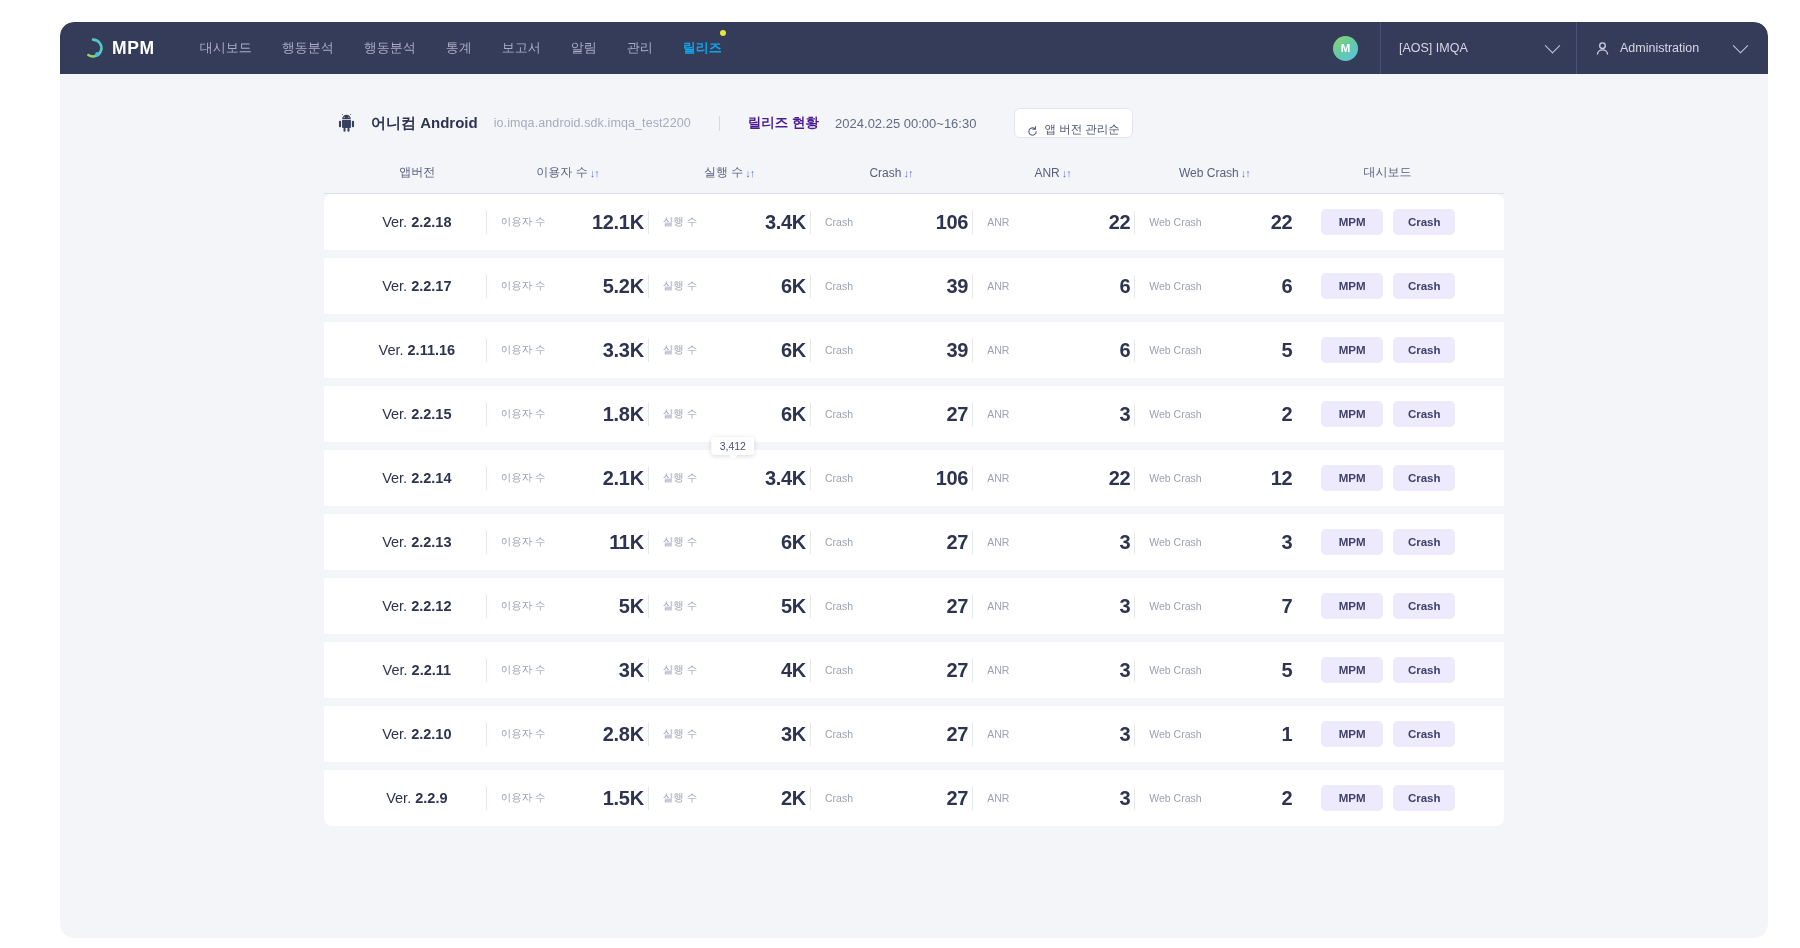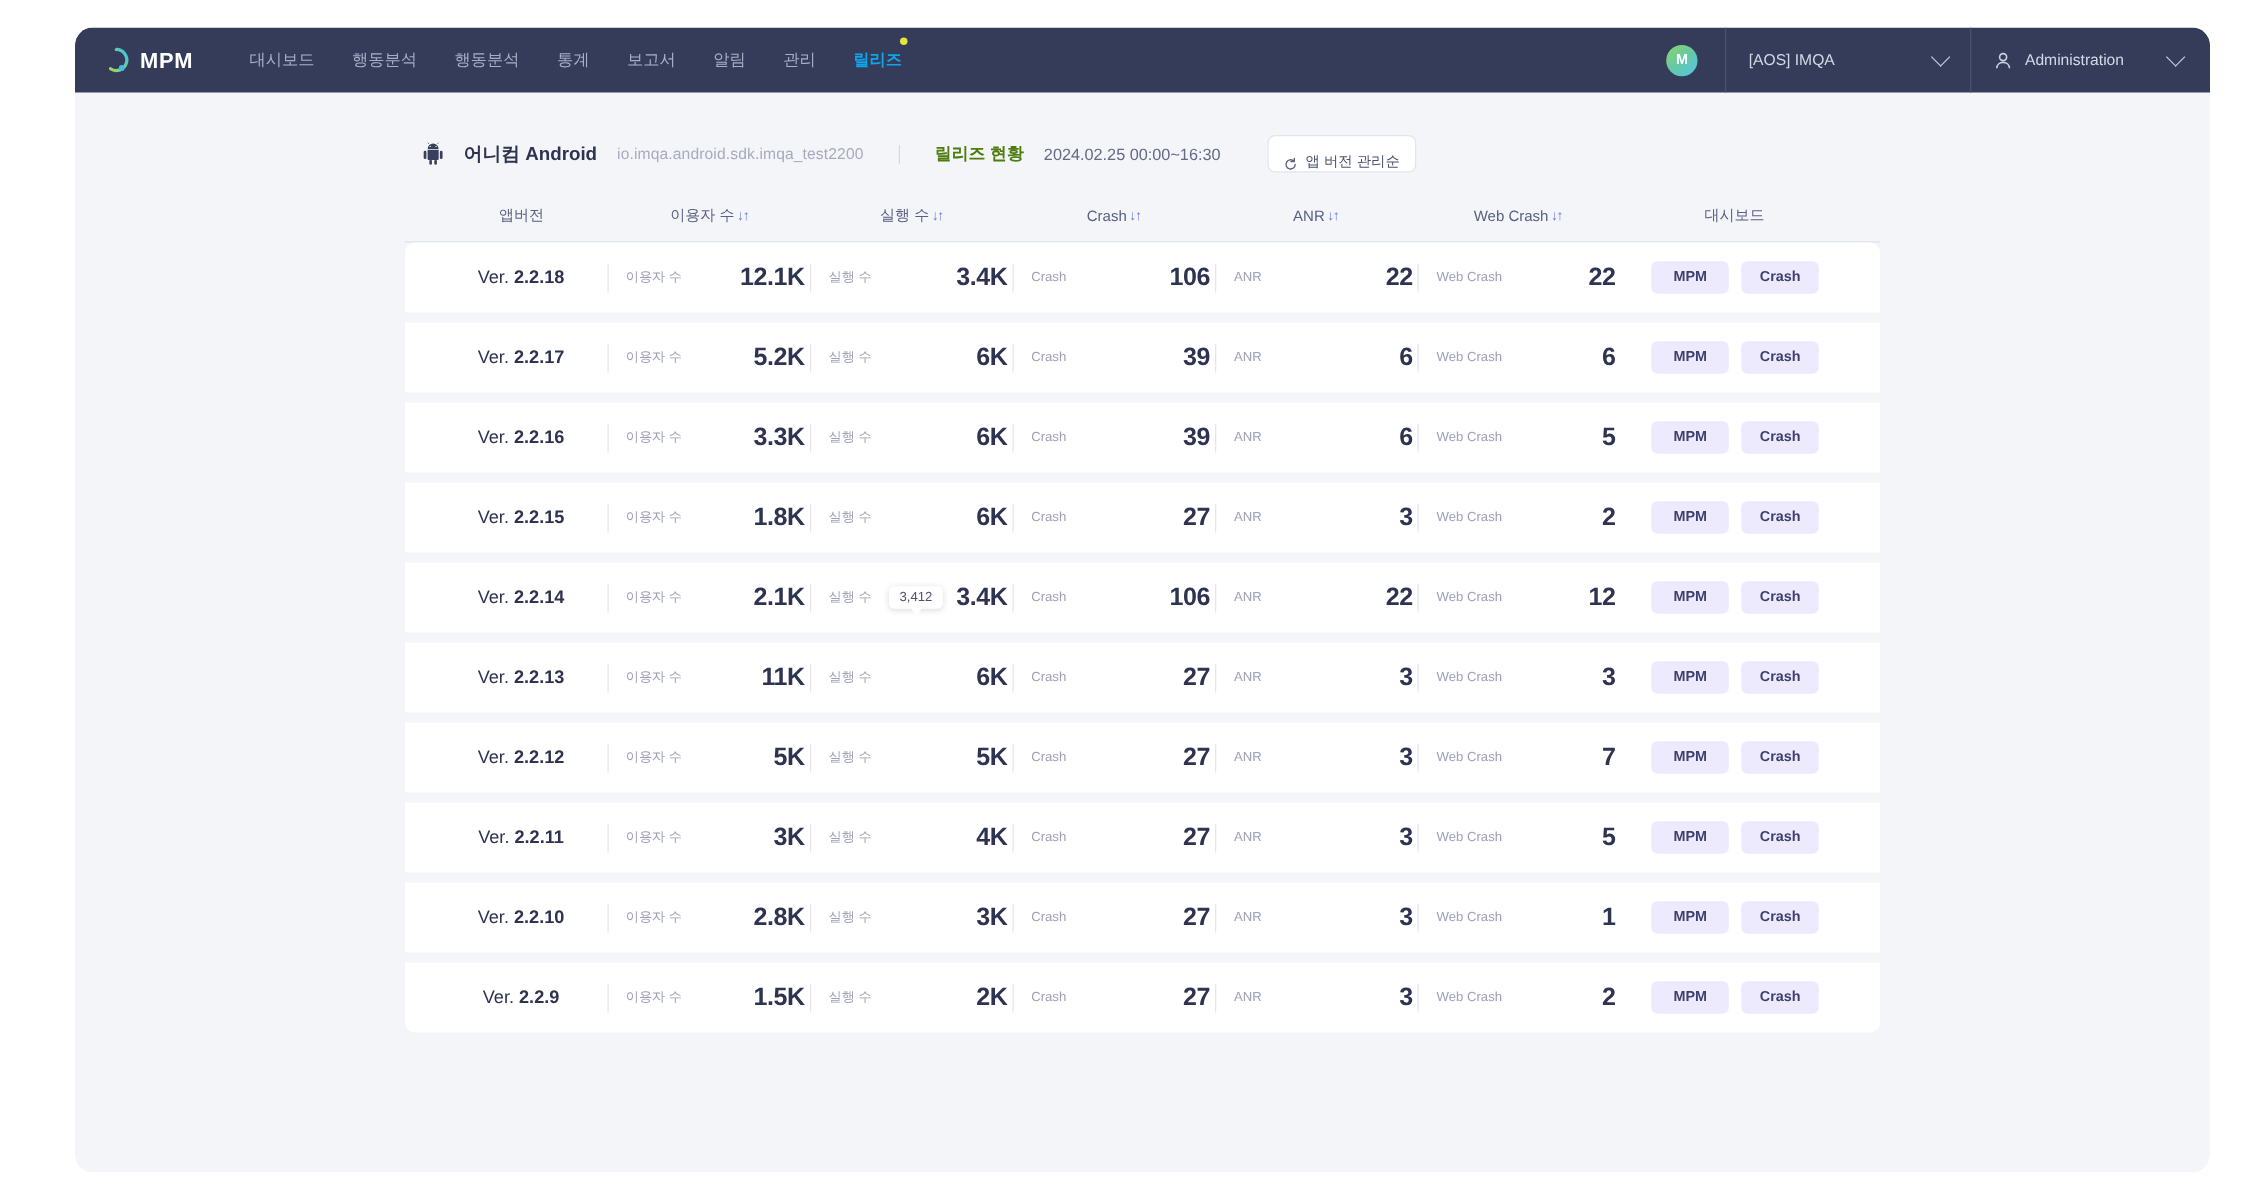--- a/index.html
+++ b/index.html
@@ -86,21 +86,21 @@
   .sheet { width: 1180px; margin: 0 auto; }
 
   .app-head {
     display: flex; align-items: center; gap: 16px;
     padding-left: 14px; margin-bottom: 26px;
   }
   .droid { width: 17px; height: 18px; flex: none; }
   .app-name { font-size: 15px; font-weight: 700; color: #2d3350; }
   .app-pkg { font-size: 12.5px; color: #a7abbe; letter-spacing: 0.1px; }
   .vdiv { width: 1px; height: 15px; background: #d6d9e4; margin: 0 12px; }
-  .rel-label { font-size: 13.5px; font-weight: 700; color: #4d7c0f; }
+  .rel-label { font-size: 13.5px; font-weight: 700; color: #4c1d95; }
   .rel-range { font-size: 13px; color: #636a85; }
   .sortbtn {
     margin-left: 22px;
     background: #ffffff; border: 1px solid #e2e5ef;
     border-radius: 6px; height: 30px; padding: 0 12px;
     display: flex; align-items: flex-end; gap: 6px;
     font-size: 11.5px; color: #4b5270; font-weight: 500;
     cursor: pointer;
   }
   .refresh-ic { width: 11px; height: 11px; flex: none; }
@@ -168,21 +168,20 @@
     position: absolute;
     left: 50%; transform: translateX(-42%);
     top: -30px;
     background: #ffffff;
     border-radius: 4px;
     box-shadow: 0 1px 5px rgba(40,45,80,0.18);
     padding: 3px 8px;
     font-size: 10.5px; color: #4b5270;
     white-space: nowrap;
     z-index: 5;
-    margin-top: 32px;
   }
   .tooltip::after {
     content: "";
     position: absolute; left: 50%; margin-left: -5px; bottom: -5px;
     border-left: 5px solid transparent;
     border-right: 5px solid transparent;
     border-top: 6px solid #ffffff;
   }
 
   .more {
@@ -360,21 +359,21 @@
             <div class="cell-metric">
               <span class="m-label">Web Crash</span>
               <span class="m-value">6</span>
             </div>
             <div class="cell-actions">
               <button class="pill">MPM</button>
               <button class="pill">Crash</button>
             </div>
           </div>
           <div class="row">
-            <div class="cell-ver"><span>Ver. </span><b>2.2.16</b></div>
+            <div class="cell-ver"><span>Ver. </span><b>2.11.16</b></div>
             <div class="cell-metric">
               <span class="m-label">이용자 수</span>
               <span class="m-value">3.3K</span>
             </div>
             <div class="cell-metric">
               <span class="m-label">실행 수</span>
               <span class="m-value">6K</span>
             </div>
             <div class="cell-metric">
               <span class="m-label">Crash</span>

